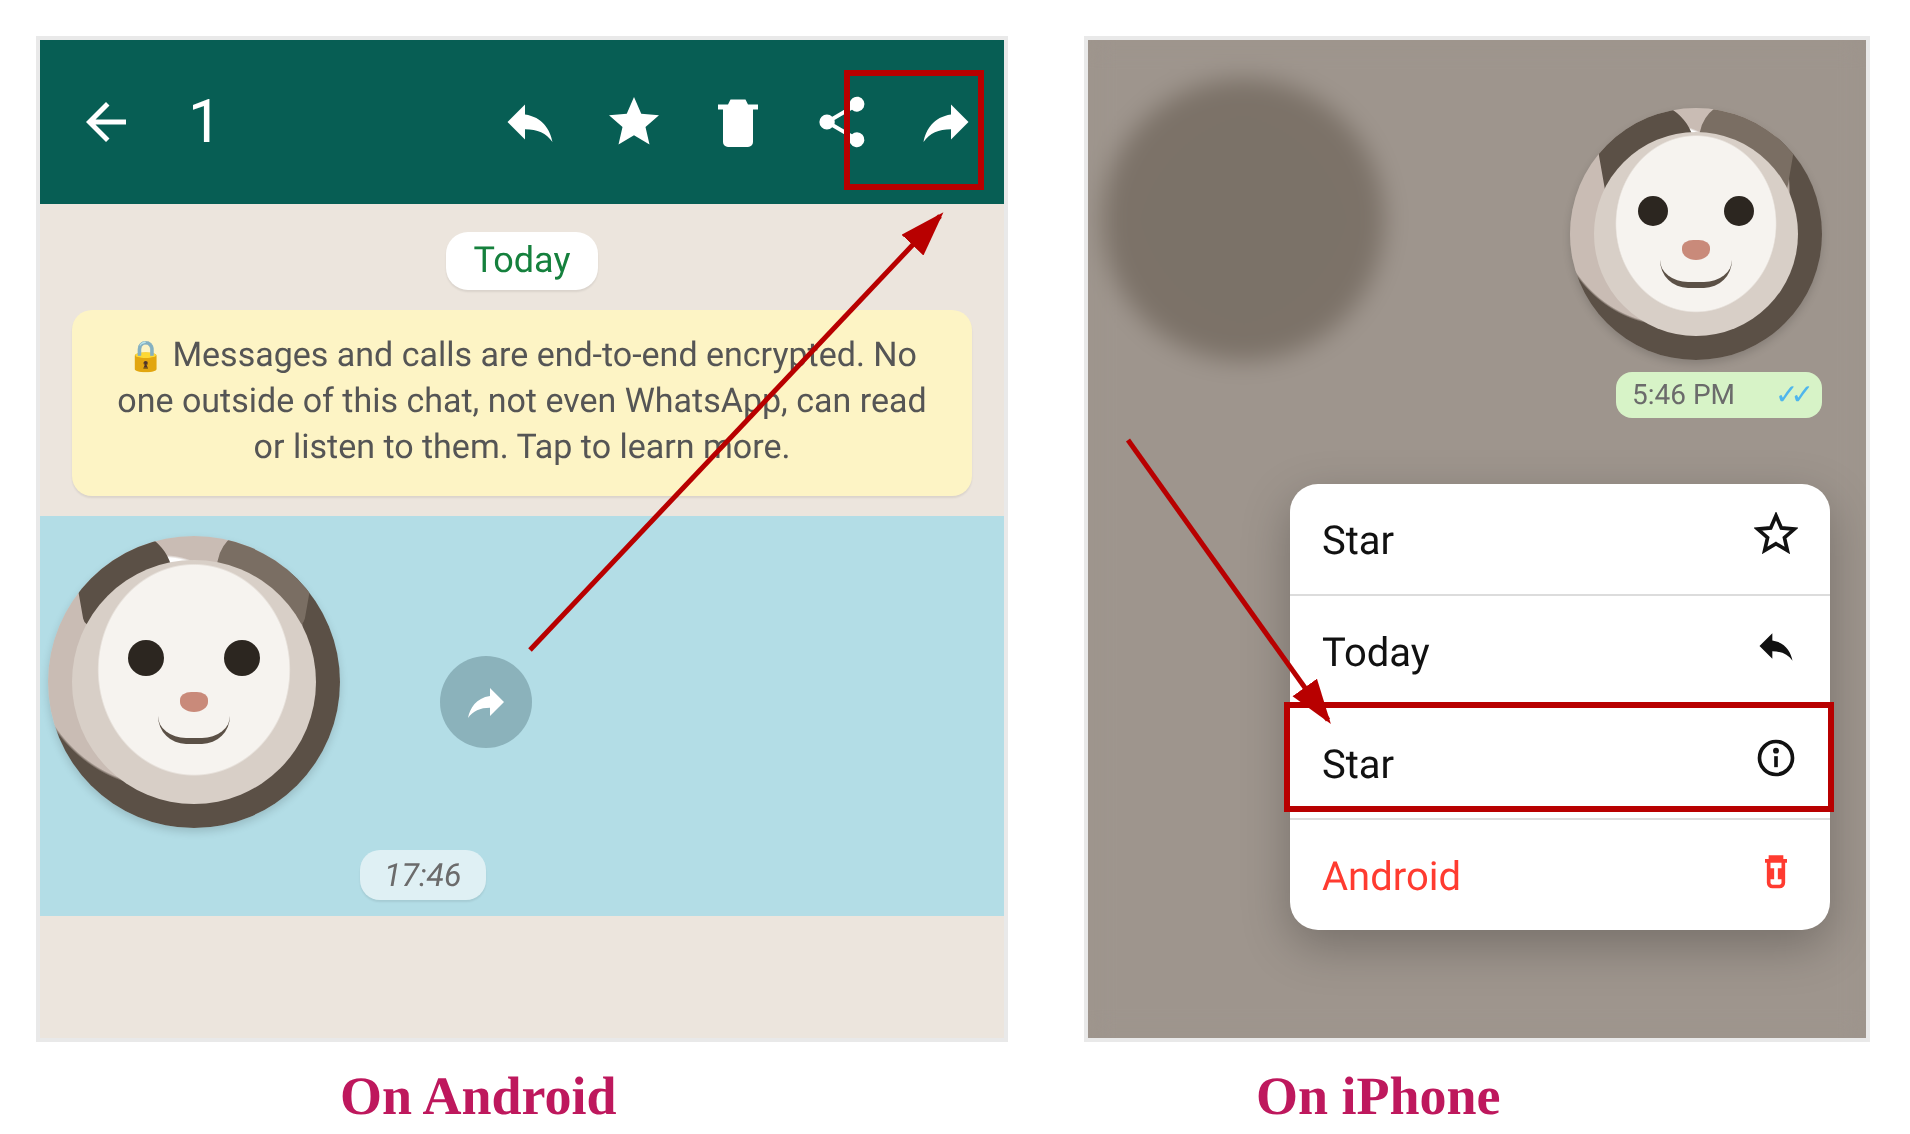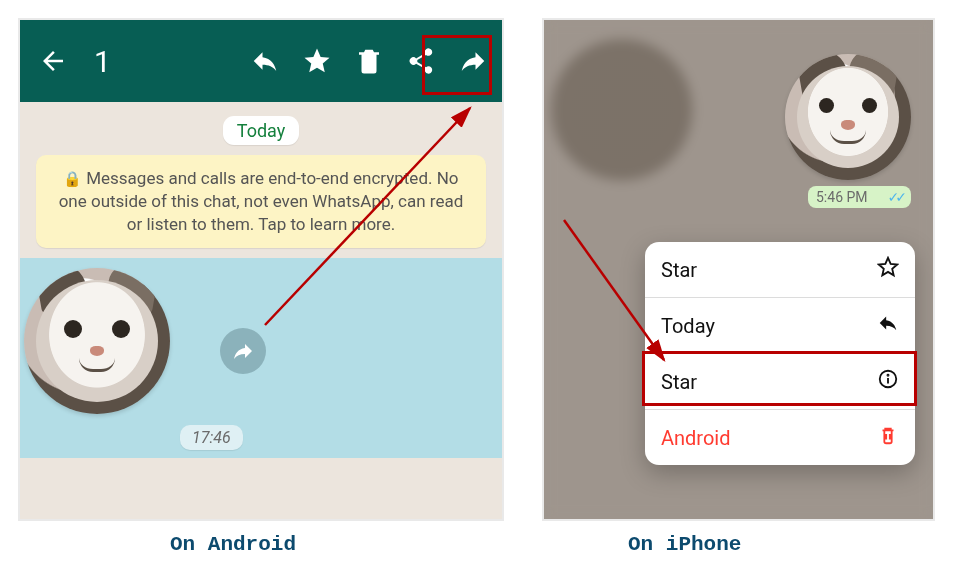--- a/index.html
+++ b/index.html
@@ -170,21 +170,21 @@
 
   .fwd-highlight-ip {
     position:absolute; right: 16px; top: 331px; width: 275px; height: 55px;
     border: 3px solid #b80000; pointer-events:none;
   }
   .arrow-ip {
     position:absolute; top:190px; left:10px; width:160px; height:180px; pointer-events:none;
   }
 
   
-  .caption { position:absolute; font-weight:700; font-family: Liberation Mono, monospace; font-size:21px; color:#0c4a6e;}
+  .caption { position:absolute; font-weight:700; font-family: Liberation Serif, serif; font-size:27px; color:#be185d;}
   .cap-and { left: 170px; top: 533px; }
   .cap-ip  { left: 628px; top: 533px; }
 </style>
 </head>
 <body>
 
 <div class="columns">
 
   <div class="col">
     <div class="android">

